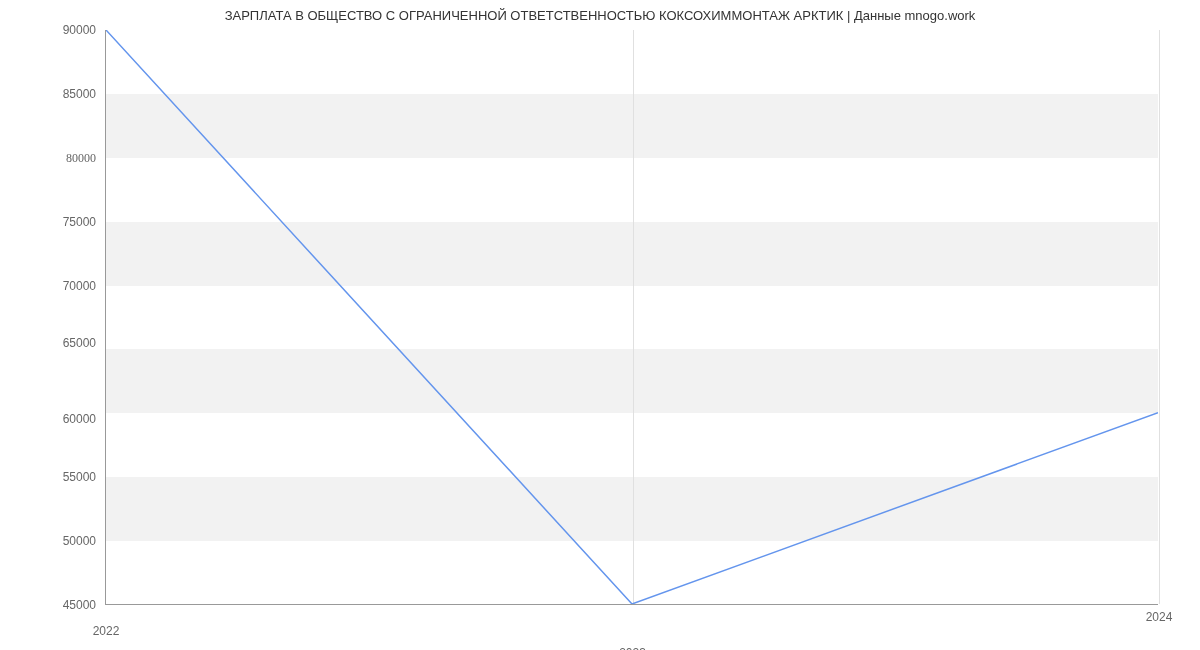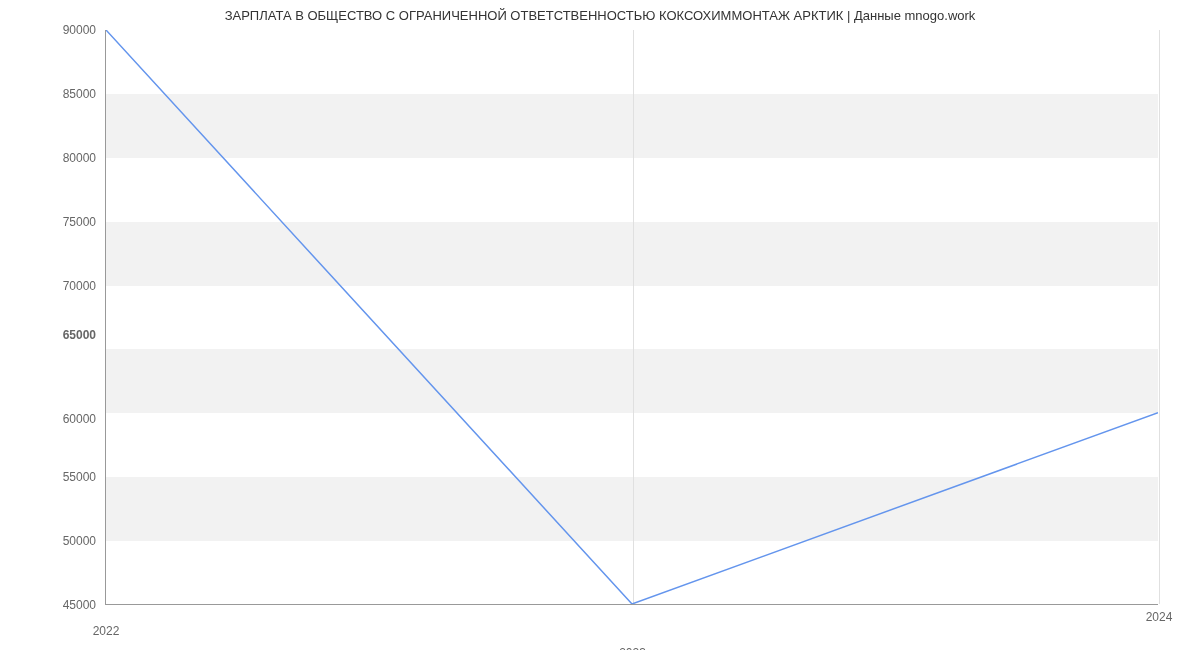--- a/index.html
+++ b/index.html
@@ -88,23 +88,23 @@
       <div class="band" style="top: 63.8889px; height: 63.8889px;"></div>
       <div class="x-gridline" style="left: 526.5px;"></div>
       <div class="x-gridline" style="left: 1053px;"></div>
       <svg class="line-layer" id="svg" preserveAspectRatio="none" viewBox="0 0 1053 575">
         <path d="M0 0 L526.5 575 L1053 383.33333333333337" fill="none" stroke="#6495ED" stroke-width="1.5"></path>
       </svg>
   <div class="y-tick" style="top: 575px;">45000</div>
       <div class="y-tick" style="top: 511.111px;">50000</div>
       <div class="y-tick" style="top: 447.222px;">55000</div>
       <div class="y-tick" style="top: 389px;">60000</div>
-      <div class="y-tick" style="top: 305px; font-weight: bold;">65000</div>
+      <div class="y-tick" style="top: 313px;">65000</div>
       <div class="y-tick" style="top: 255.556px;">70000</div>
       <div class="y-tick" style="top: 191.667px;">75000</div>
-      <div class="y-tick" style="top: 127.778px;">80000</div>
+      <div class="y-tick" style="top: 127.778px; font-family: Liberation Serif, serif;">80000</div>
       <div class="y-tick" style="top: 63.8889px;">85000</div>
       <div class="y-tick" style="top: 0px;">90000</div>
       <div class="x-tick" style="left: 0px; margin-top: 14px;">2022</div>
       <div class="x-tick" style="left: 526.5px; margin-top: 36px;">2023</div>
       <div class="x-tick" style="left: 1053px;">2024</div>
     </div>
 </div>
 
 </body></html>

